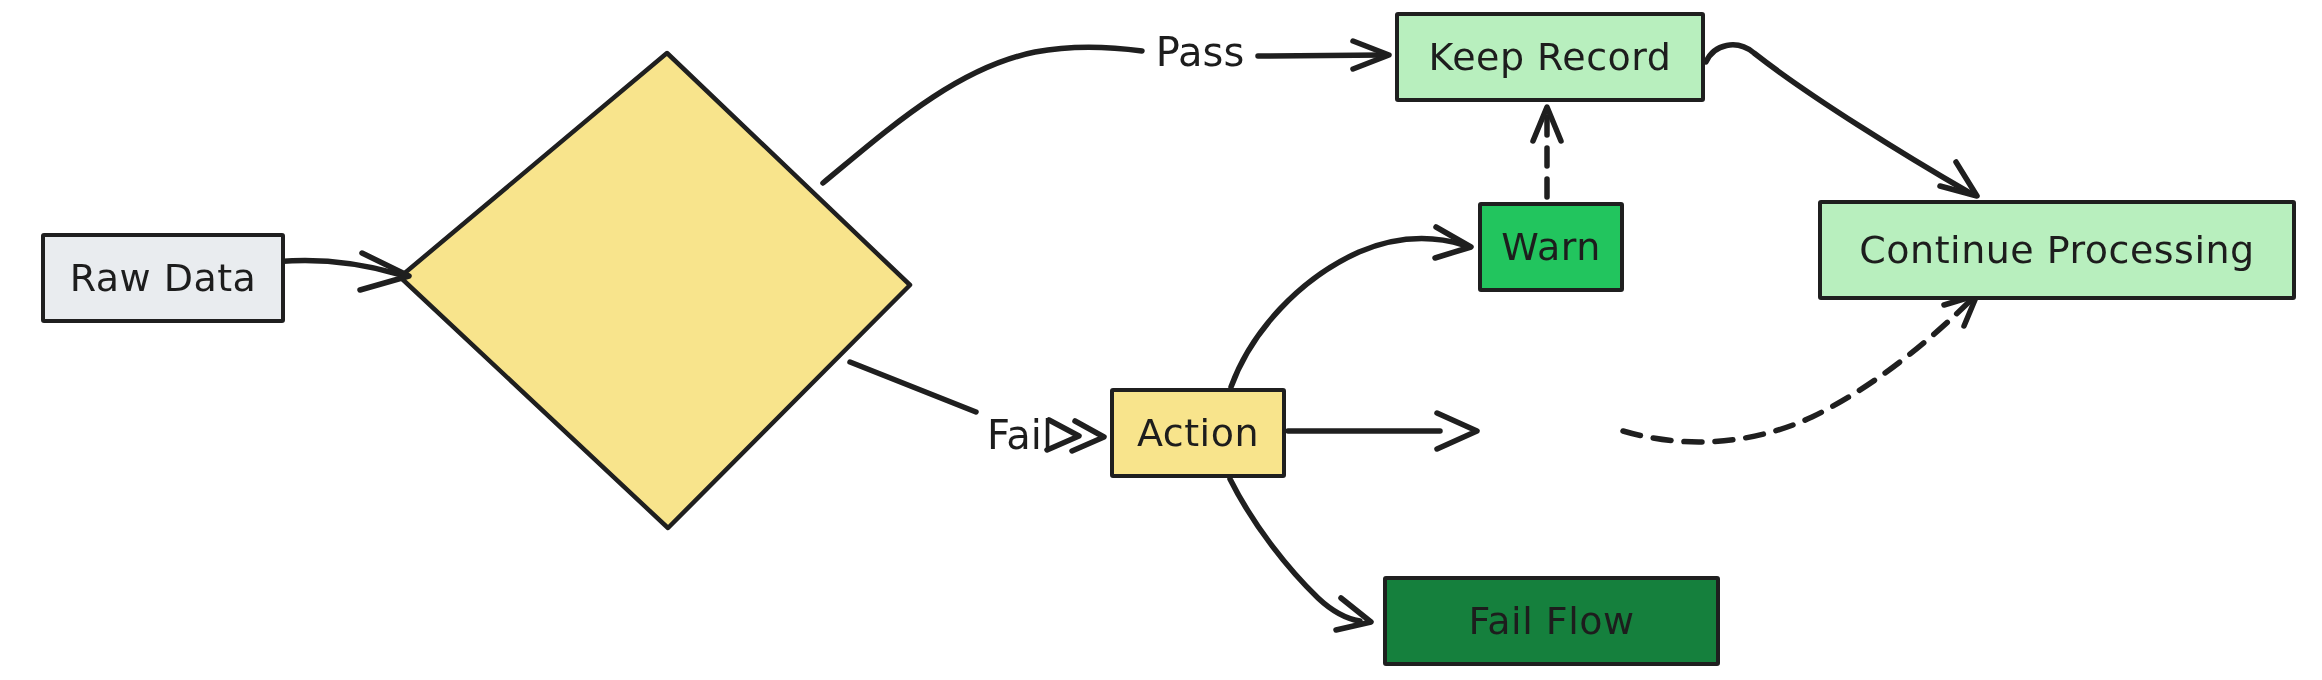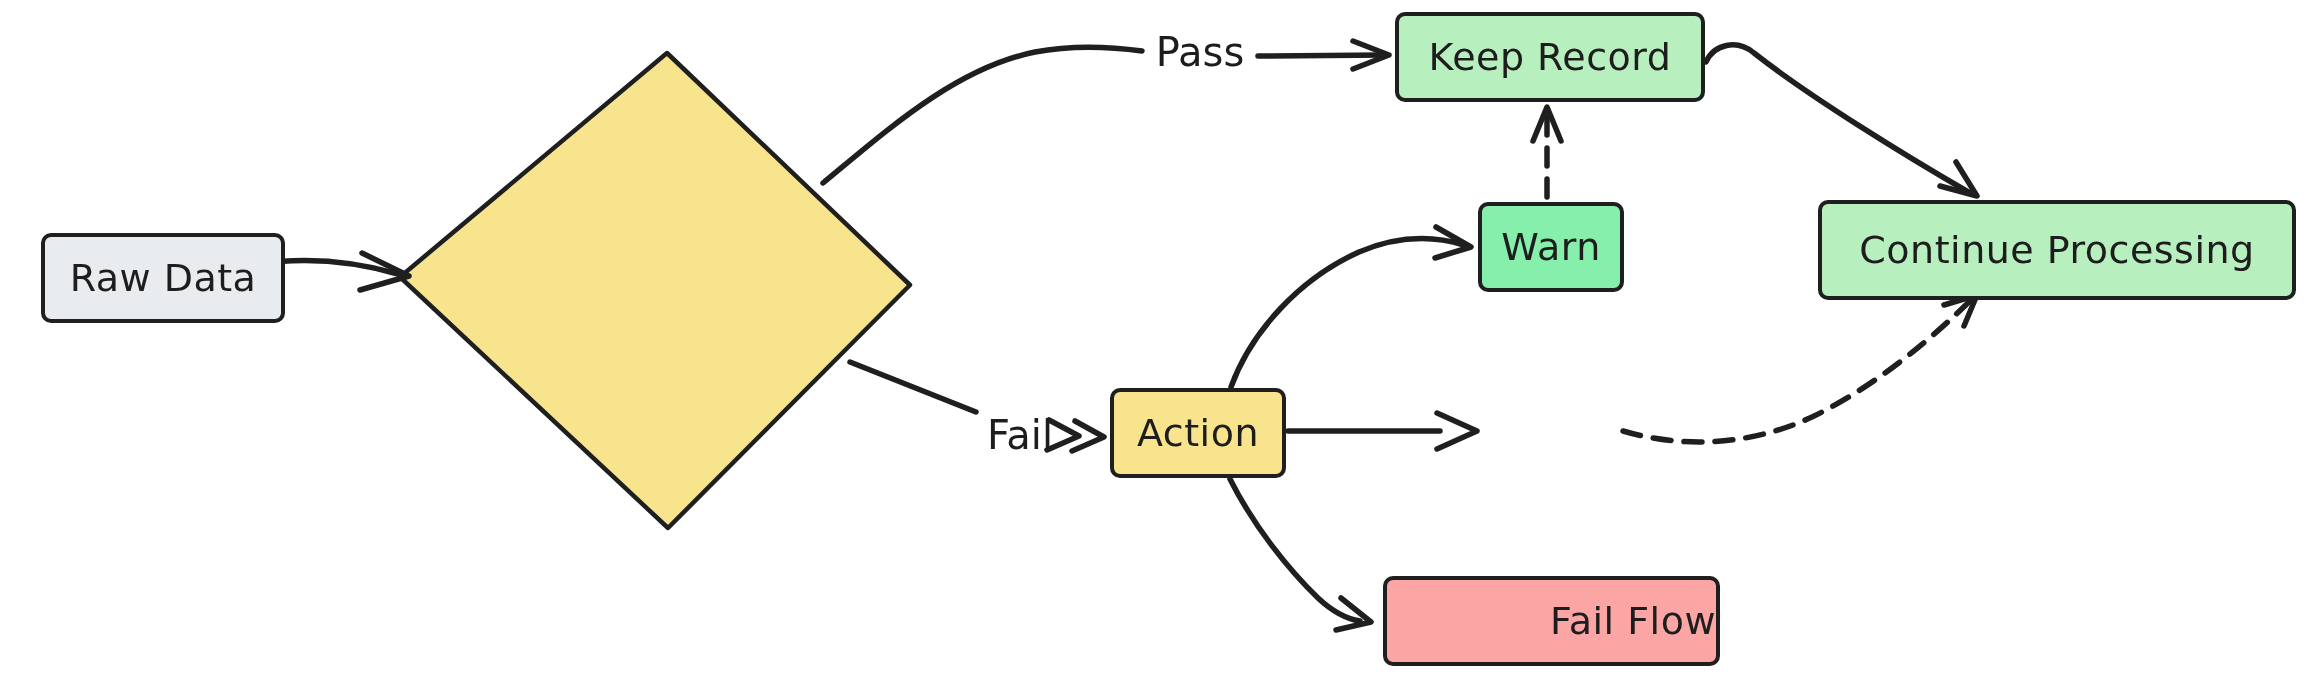--- a/index.html
+++ b/index.html
@@ -9,31 +9,31 @@
     background:#ffffff;
     font-family:"DejaVu Sans","Liberation Sans",sans-serif;
     color:#1d1d1d;
     overflow:hidden;
   }
   #edge-layer{position:absolute;left:0;top:0;width:2322px;height:680px;}
   .node{
     position:absolute;
     box-sizing:border-box;
     border:4px solid #1f1f1f;
-    border-radius:10px;
+    border-radius:3px;
     display:flex;align-items:center;justify-content:center;
     font-size:38px;letter-spacing:0.5px;
     white-space:nowrap;
   }
   .fill-gray  {background:#e9ecef;margin-left:28px;}
   .fill-yellow{background:#f8e48c;text-align:right;}
   .fill-green {background:#b8efbe;}
-  .fill-orange{background:#86efac;}
+  .fill-orange{background:#22c55e;}
   .fill-pink  {background:#f4c6c4;}
-  .fill-red   {background:#fca5a5;justify-content:flex-end;}
+  .fill-red   {background:#15803d;}
 
   .n-raw   {left:13px;  top:233px; width:244px; height:90px;}
   .n-keep  {left:1395px;top:12px;  width:310px; height:90px;}
   .n-warn  {left:1478px;top:202px; width:146px; height:90px;}
   .n-action{left:1110px;top:388px; width:176px; height:90px;}
   .n-drop  {left:1483px;top:388px; width:138px; height:90px;}
   .n-fail  {left:1383px;top:576px; width:337px; height:90px;}
   .n-cont  {left:1818px;top:200px; width:478px; height:100px;}
 
   .diamond-label{

